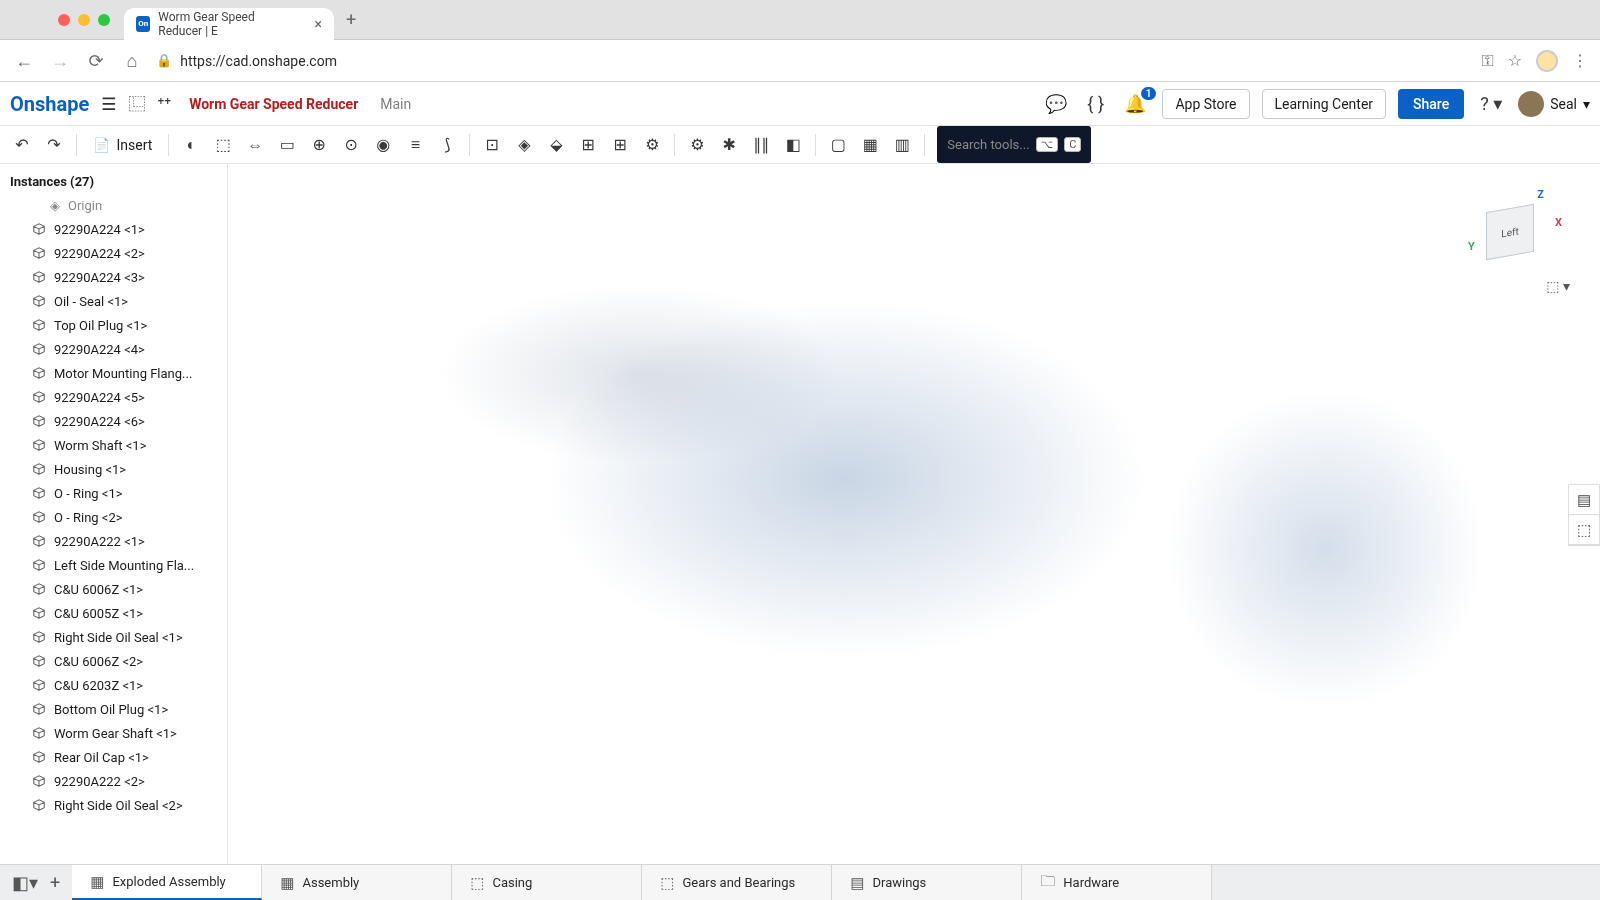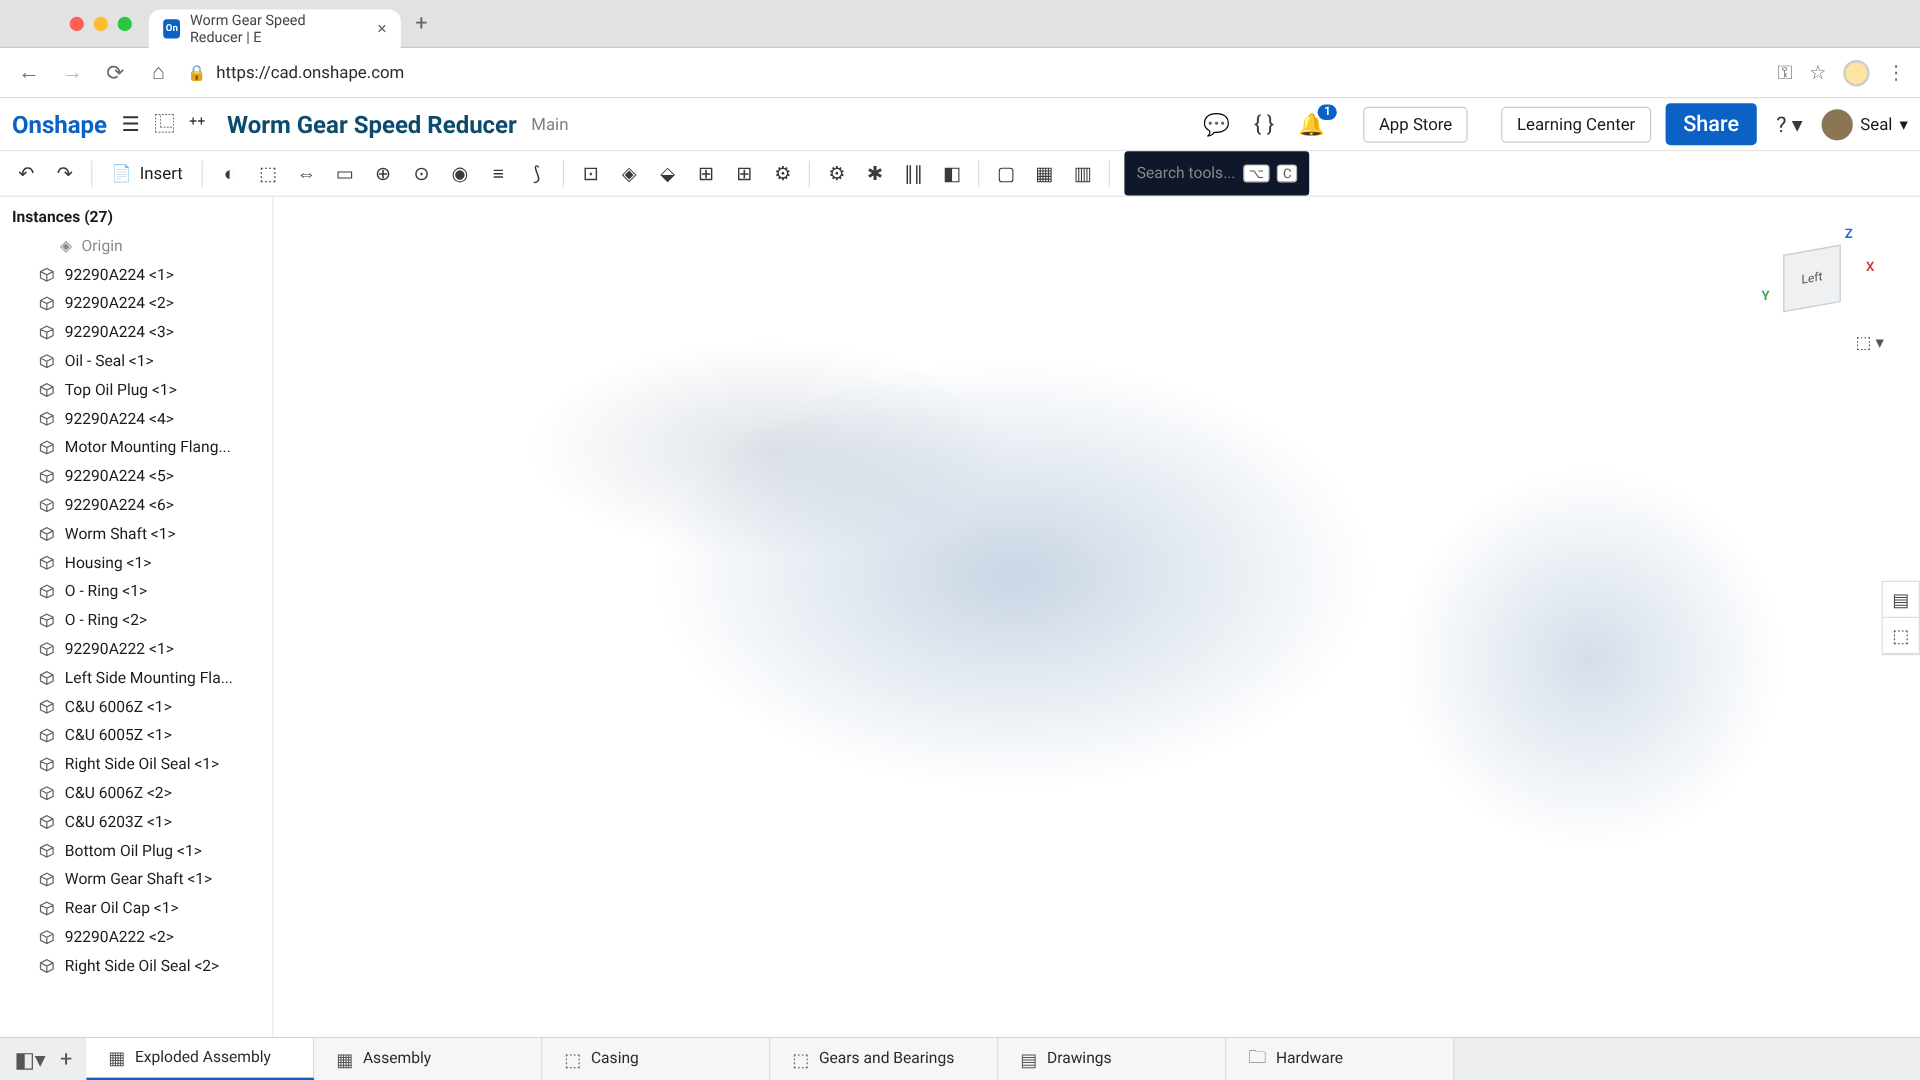--- a/index.html
+++ b/index.html
@@ -23,27 +23,27 @@
 .url-domain { color:#2a2a2a; }
 .url-path { color:#9b9b9b; }
 .addr-right { display:flex; gap:14px; align-items:center; color:#6d6d6d; font-size:16px; }
 .avatar-small { width:22px; height:22px; border-radius:50%; background:#ffe3a3; border:2px solid #ccc; }
 
 
 .app { background:#fff; height:818px; display:flex; flex-direction:column; }
 .app-header { height:44px; display:flex; align-items:center; padding:0 10px; gap:12px; border-bottom:1px solid #e3e3e3; }
 .logo { font-weight:700; color:#0b62c4; font-size:20px; }
 .hamburger,.tree-icon,.add-icon { font-size:17px; color:#333; }
-.doc-title { font-size:20px; font-weight:700; color:#0c4a6e; margin-left:6px; }
-.doc-sub { font-size:14px; color:#808080; margin-left:0; }
+.doc-title { font-size:14px; font-weight:700; color:#b91c1c; margin-left:6px; }
+.doc-sub { font-size:14px; color:#808080; margin-left:10px; }
 .flex-grow { flex:1; }
 .hdr-icon { font-size:18px; color:#3a3a3a; position:relative; padding:0 4px; }
 .badge { position:absolute; top:-6px; right:-6px; background:#0b62c4; color:#fff; font-size:10px; padding:1px 5px; border-radius:8px; font-weight:600; }
-.btn-outline { border:1px solid #c9c9c9; padding:6px 12px; border-radius:4px; font-size:14px; color:#1b1b1b;margin-left:16px; }
-.btn-primary { background:#0b62c4; color:#fff; padding:7px 15px; border-radius:4px; font-size:18px; font-weight:500; }
+.btn-outline { border:1px solid #c9c9c9; padding:6px 12px; border-radius:4px; font-size:14px; color:#1b1b1b; }
+.btn-primary { background:#0b62c4; color:#fff; padding:7px 15px; border-radius:4px; font-size:14px; font-weight:500; }
 .user-pill { display:flex; align-items:center; gap:6px; font-size:14px; color:#1b1b1b; }
 .user-avatar { width:26px; height:26px; border-radius:50%; background:#8a7654; }
 
 
 .toolbar { height:38px; display:flex; align-items:center; padding:0 8px; gap:4px; border-bottom:1px solid #e3e3e3; }
 .tb-btn { width:28px; height:28px; display:flex; align-items:center; justify-content:center; font-size:16px; color:#3a3a3a; }
 .tb-sep { width:1px; height:22px; background:#dcdcdc; margin:0 4px; }
 .insert-btn { display:flex; align-items:center; gap:6px; padding:4px 8px; font-size:14px; color:#1b1b1b; }
 .search-box { margin-left:4px; background:#0f172a; padding:11px 10px; border-radius:3px; font-size:13px; color:#888; display:flex; align-items:center; gap:6px; }
 .kbd { border:1px solid #b6b6b6; padding:0 4px; border-radius:3px; font-size:11px; background:#fff; color:#555; }

